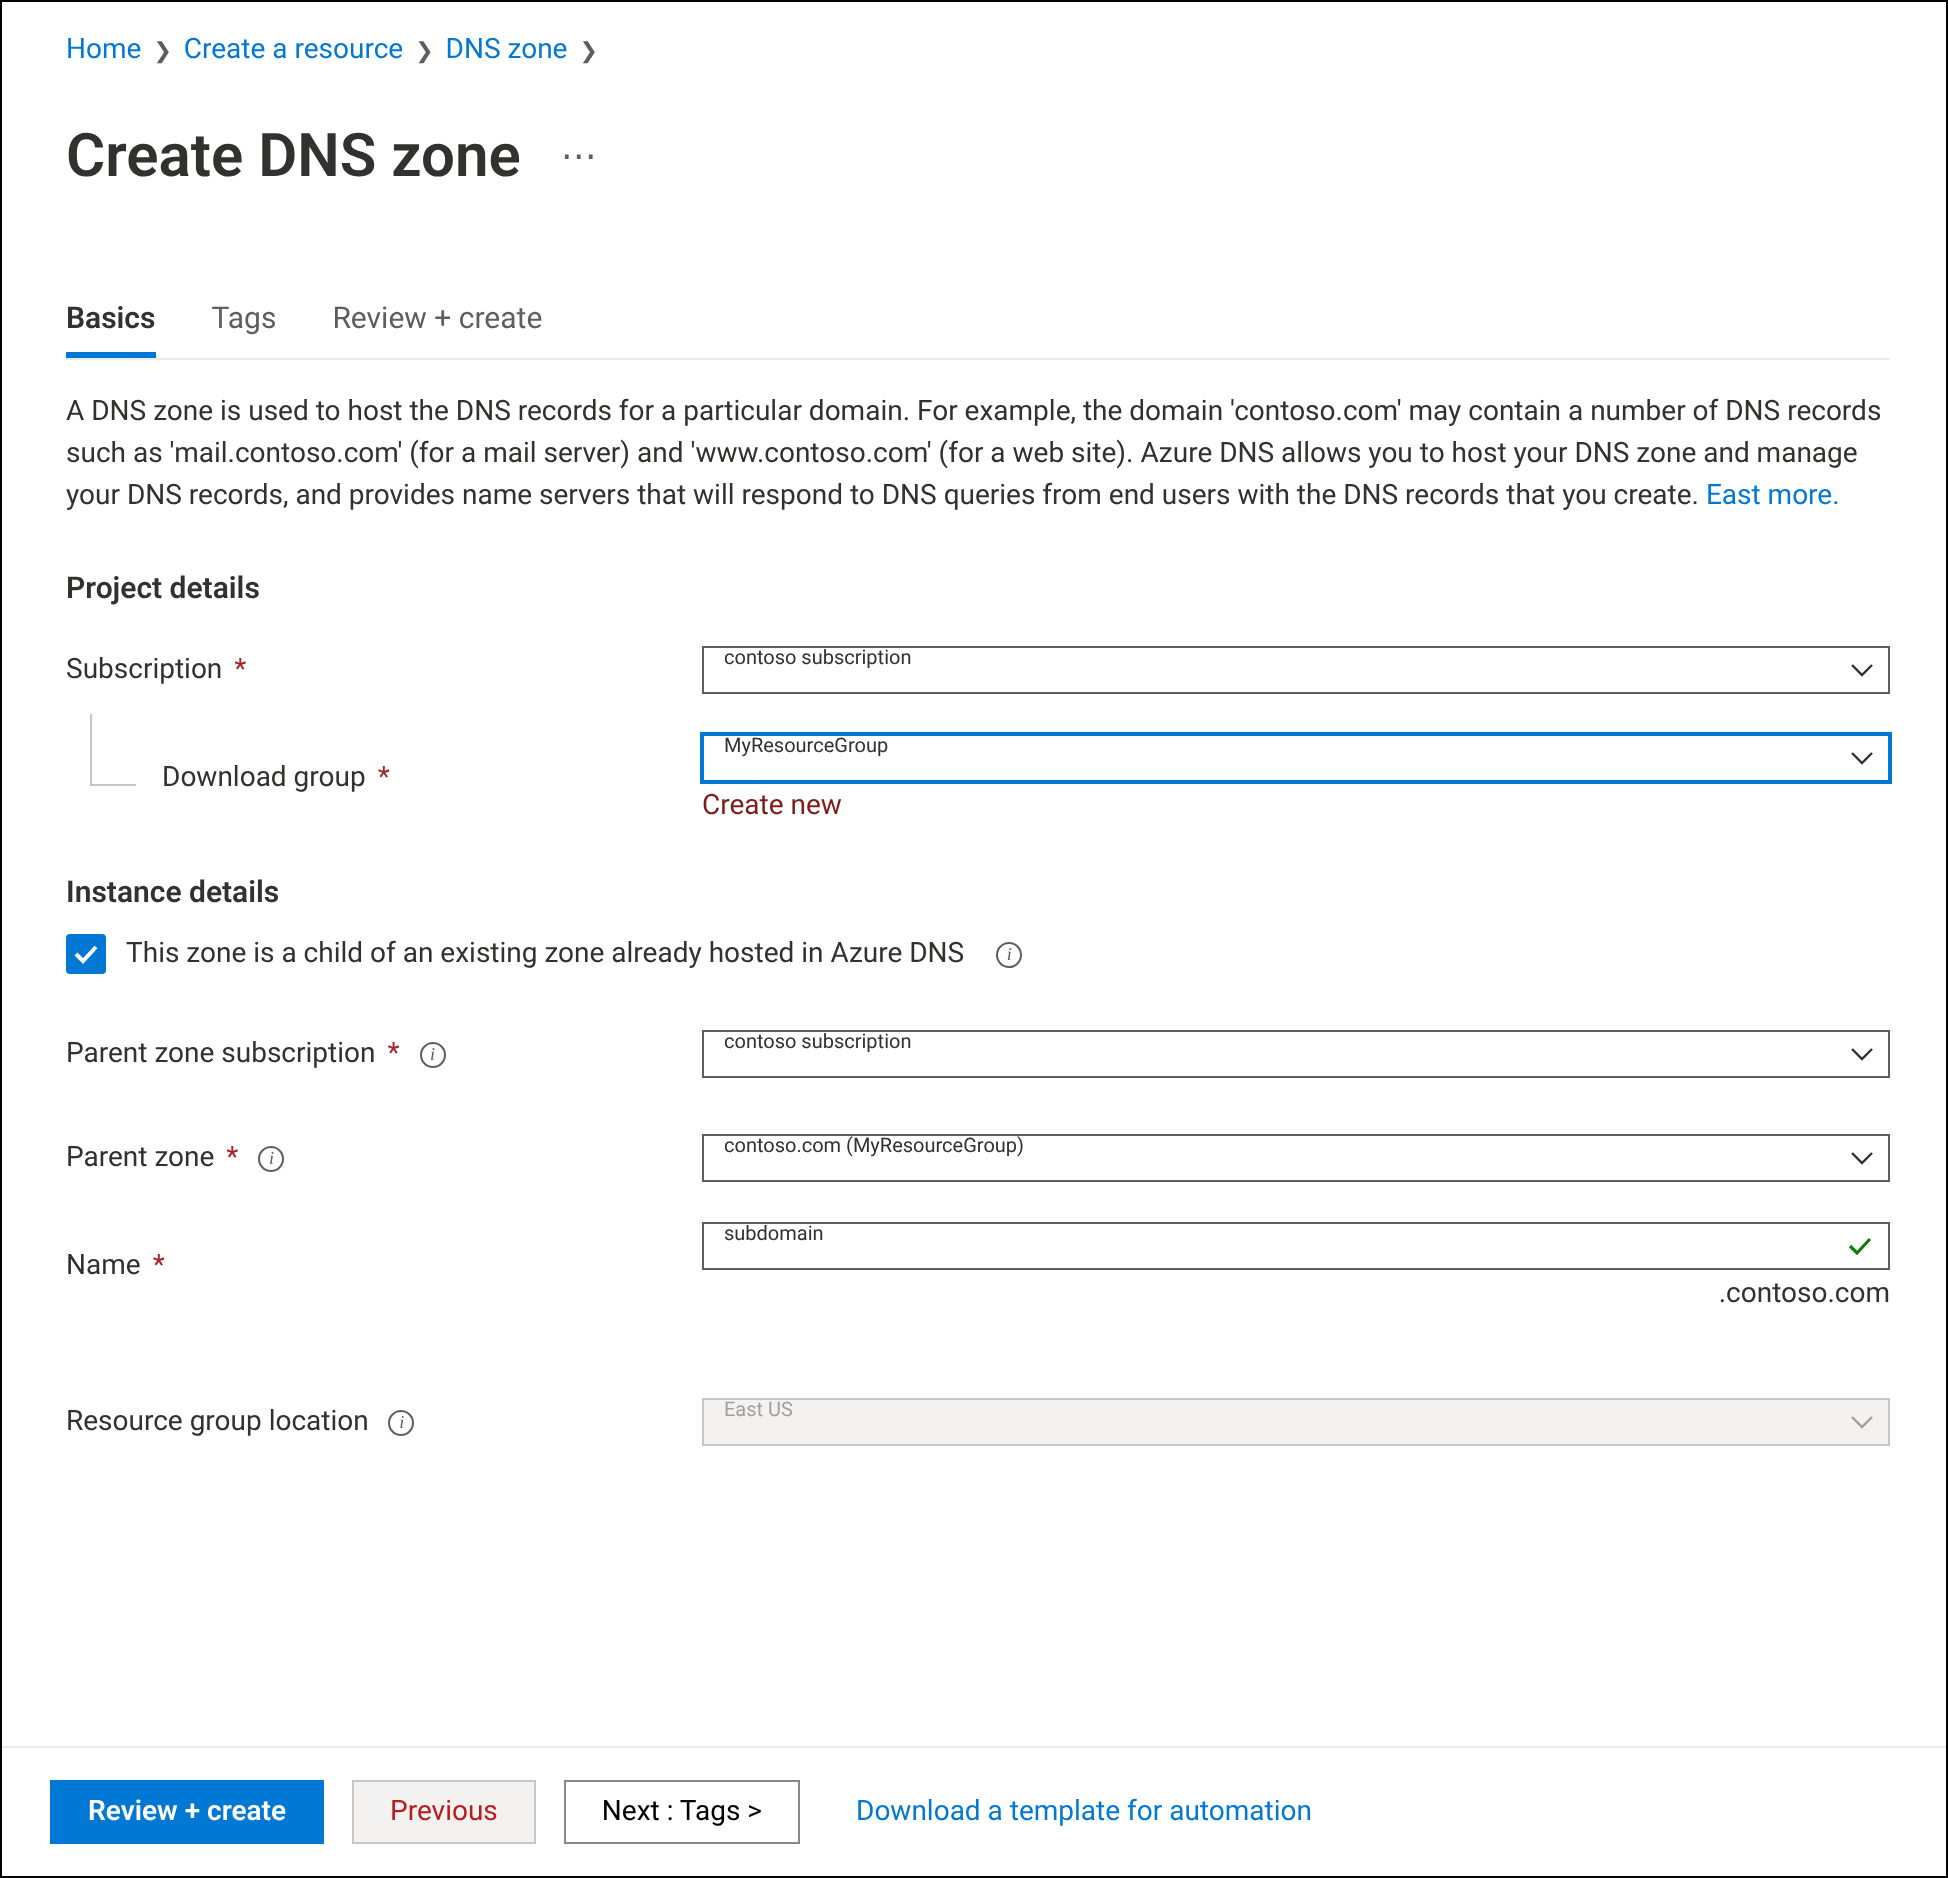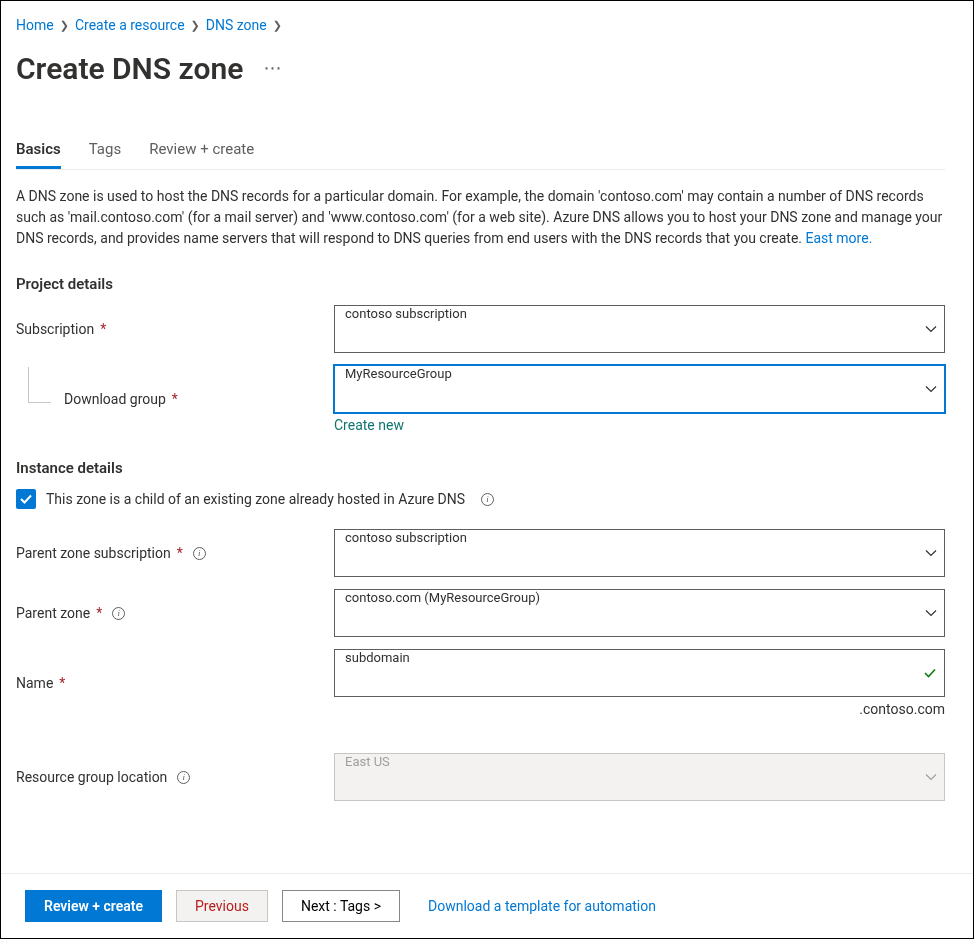--- a/index.html
+++ b/index.html
@@ -7,29 +7,29 @@
   body {
     font-family: "Segoe UI", -apple-system, BlinkMacSystemFont, Roboto, sans-serif;
     font-size: 14px;
     color: #323130;
     background:#fff;
     width:974px;
     height:939px;
     border:1px solid #000;
     position:relative;
   }
-  .content-area { padding: 12px 28px 0 15px; height: 870px; }
+  .content-area { padding: 12px 28px 0 32px; height: 870px; }
 
   
   .breadcrumb { display:flex; align-items:center; gap:6px; font-size:14px; color:#605e5c; margin-top:4px; }
   .breadcrumb a { color:#0078d4; text-decoration:none; }
   .breadcrumb .chev { color:#605e5c; font-size:11px; }
 
   
-  .page-title-row { display:flex; align-items:flex-start; gap:20px; margin-top:18px; }
+  .page-title-row { display:flex; align-items:flex-start; gap:20px; margin-top:28px; }
   .page-title { font-size:30px; font-weight:600; margin:0; color:#323130; }
   .more-icon { color:#605e5c; font-size:18px; cursor:pointer; position:relative; top:6px; letter-spacing:2px; }
 
   
   .tabs { display:flex; gap:28px; border-bottom:1px solid #edebe9; margin-top:48px; }
   .tab { padding:6px 0 8px 0; font-size:15px; color:#605e5c; cursor:pointer; border-bottom:3px solid transparent; }
   .tab.active { color:#323130; font-weight:600; border-bottom-color:#0078d4; }
 
   .desc { margin-top:16px; line-height:1.5; color:#323130; font-size:14px; }
   .desc a { color:#0078d4; text-decoration:none; }
@@ -55,43 +55,43 @@
   .info-icon {
     width:13px; height:13px; border:1px solid #605e5c; border-radius:50%;
     display:inline-flex; align-items:center; justify-content:center;
     font-size:9px; color:#605e5c; margin-left:6px; line-height:1;
     font-family: Georgia, serif; font-style:italic; cursor:help;
   }
   .form-control-col { flex:1; display:flex; flex-direction:column; }
 
   .select, .input {
     width:100%;
-    height:48px;
+    height:24px;
     border:1px solid #605e5c;
     background:#fff;
     padding:0 30px 0 10px;
-    font-size:13px;
+    font-size:10px;
     color:#323130;
     position:relative;
   }
   .select-wrap, .input-wrap { position:relative; width:100%; }
   .chev-down {
     position:absolute; right:8px; top:50%; transform:translateY(-50%);
     pointer-events:none; color:#323130;
   }
   .chev-down svg { width:12px; height:12px; display:block; }
   .check-right {
     position:absolute; right:8px; top:50%; transform:translateY(-50%);
     pointer-events:none; color:#107c10;
   }
   .check-right svg { width:14px; height:14px; display:block; }
 
   .select.focused { outline:1px solid #0078d4; border-color:#0078d4; }
 
-  .link-under { color:#0f766e; font-size:14px; margin-top:4px; cursor:pointer; text-decoration:none; }
+  .link-under { color:#7f1d1d; font-size:14px; margin-top:4px; cursor:pointer; text-decoration:none; }
 
   .helper-right { text-align:right; font-size:14px; color:#323130; margin-top:4px; }
 
   .select.disabled { background:#f3f2f1; color:#a19f9d; border-color:#c8c6c4; }
   .select.disabled + .chev-down { color:#a19f9d; }
 
   
   .checkbox-row { display:flex; align-items:center; gap:10px; margin-bottom:20px; }
   .checkbox {
     width:20px; height:20px; background:#0078d4; display:flex; align-items:center;

